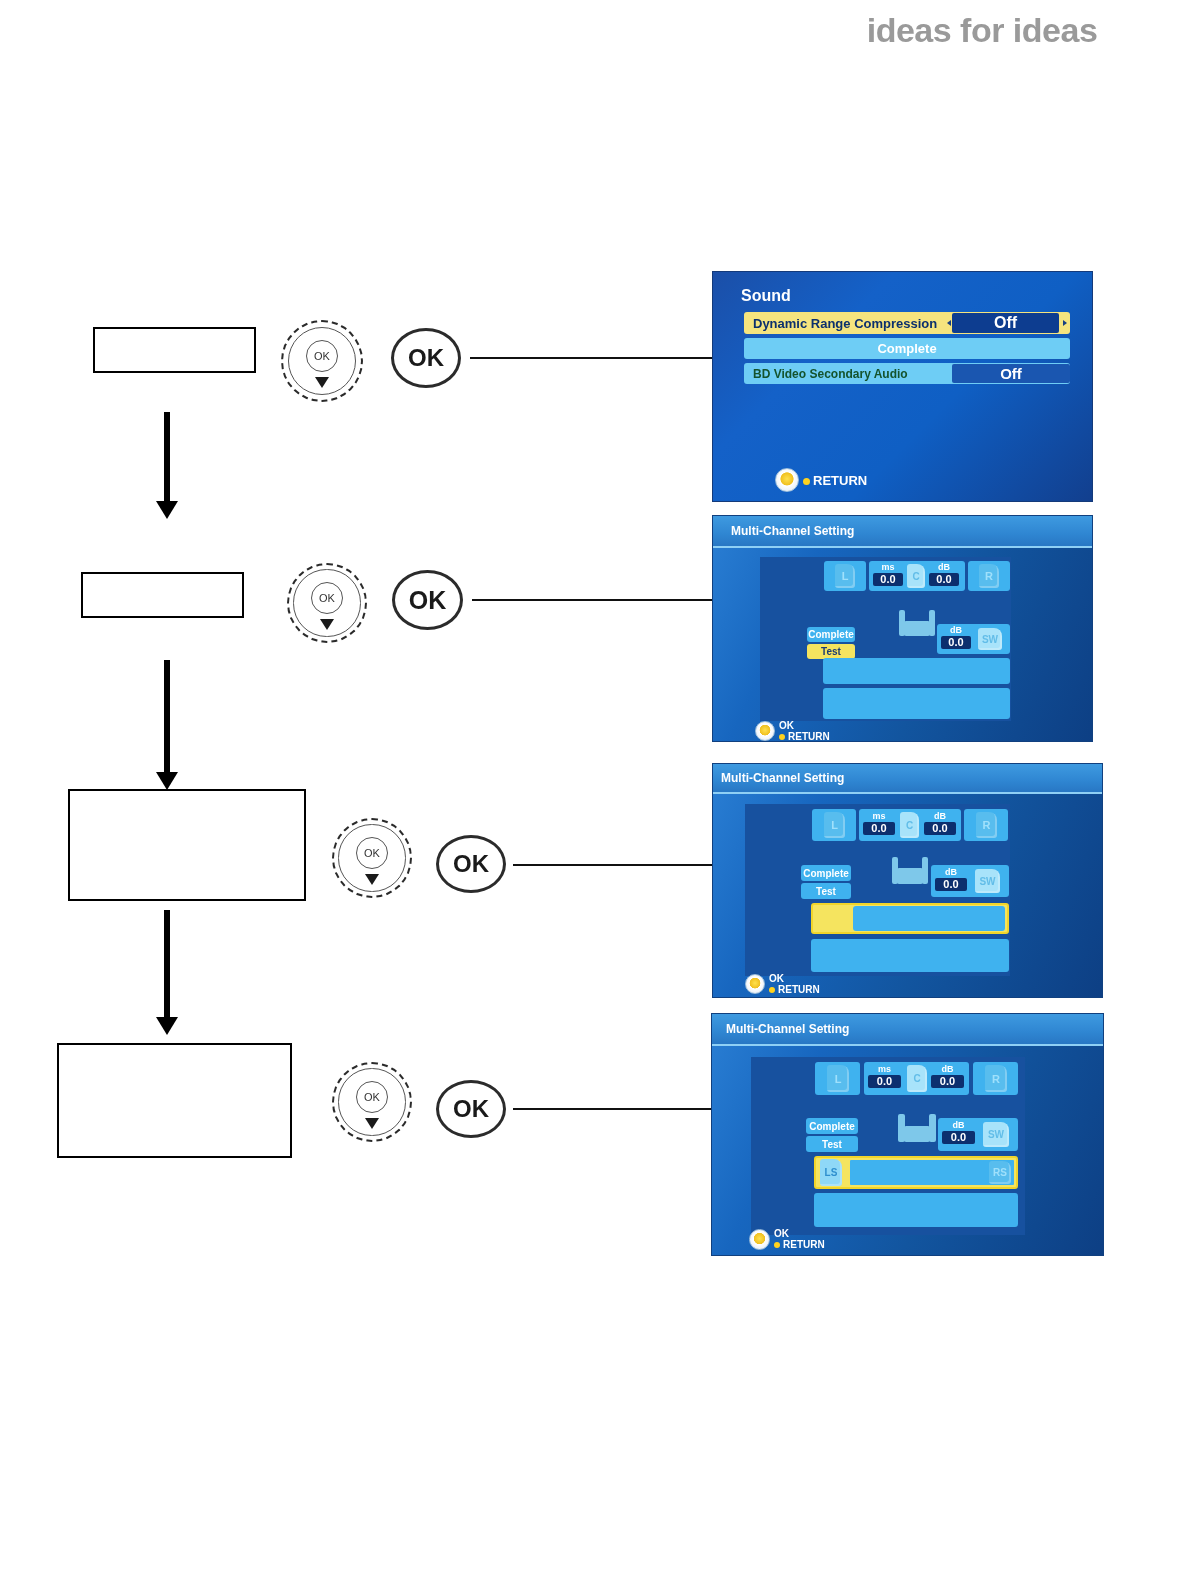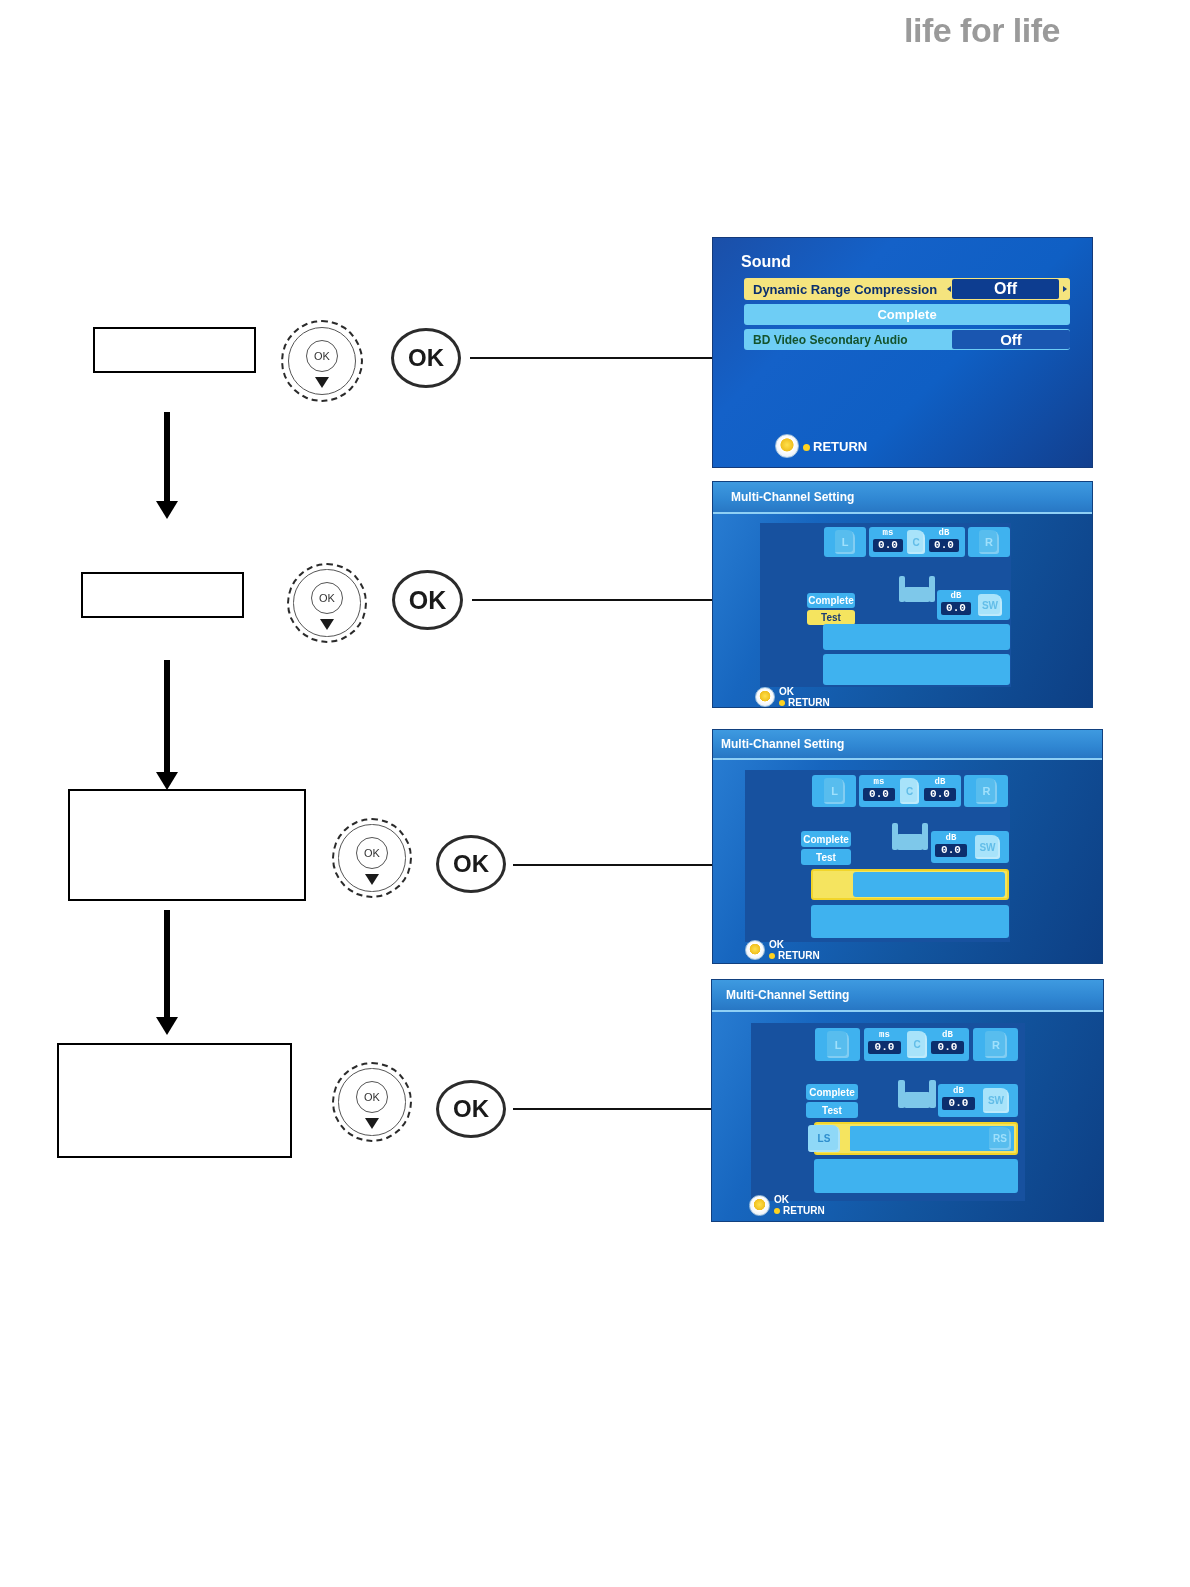--- a/index.html
+++ b/index.html
@@ -60,21 +60,21 @@
     position:absolute;border:3px solid #2b2b2b;border-radius:50%;
     display:flex;align-items:center;justify-content:center;
     background:#fff;box-sizing:border-box;
     font-weight:bold;color:#1a1a1a;font-family:"Liberation Sans", sans-serif;
   }
 
   
   .connector{position:absolute;height:2px;background:#111;}
 
   
-  .tv{position:absolute;overflow:hidden;}
+  .tv{position:absolute;overflow:hidden;margin-top:34px;}
   .tv-sound{
     background:linear-gradient(135deg,#1b4fa8 0%,#1461c8 30%,#0f5fc4 60%,#123f8e 100%);
     border:1px solid #143a7a;box-sizing:border-box;
   }
   .tv-mcs{
     background:linear-gradient(115deg,#2a7fd4 0%,#1766bf 25%,#12559f 60%,#0d3f84 100%);
     border:1px solid #11407f;box-sizing:border-box;
   }
 
   
@@ -132,40 +132,40 @@
   .cell.hl{background:#f5e45f;border:2px solid #f2d52a;}
   .cell.wide-hl{background:#3fb2ef;border:2px solid #f5e45f;box-sizing:border-box;}
   .spk{
     position:absolute;background:#8fd8f7;border-radius:3px 8px 3px 3px;
     display:flex;align-items:center;justify-content:center;
     color:#2f8fce;font-weight:bold;font-family:"Liberation Sans", sans-serif;
     box-shadow:inset -2px -2px 0 rgba(255,255,255,.25);
   }
   .spk.dim{background:#58bdee;color:#9fe0fb;}
   .spk.pale{background:#a8e3fa;color:#62bde8;}
-  .valbox{position:absolute;text-align:center;font-family:Liberation Mono, monospace;}
+  .valbox{position:absolute;text-align:center;font-family:Liberation Sans, sans-serif;}
   .valbox .unit{color:#ffffff;font-weight:bold;line-height:1;}
   .valbox .num{
     background:#0c2f6e;color:#ffffff;font-weight:bold;border-radius:2px;
     line-height:1.15;margin-top:1px;
   }
   .btn-pill{
     position:absolute;border-radius:3px;display:flex;align-items:center;justify-content:center;
     font-weight:bold;font-family:"Liberation Sans", sans-serif;
   }
   .btn-pill.blue{background:#3fb2ef;color:#ffffff;}
   .btn-pill.yellow{background:#f5e45f;color:#1b3c73;}
   .sofa{position:absolute;}
   .sofa .seat{position:absolute;background:#7ec8ea;border-radius:2px;}
 </style>
 </head>
 <body>
 
 <div class="logo-block">
-  <div class="logo-tag">life for life</div>
+  <div class="logo-tag">ideas for ideas</div>
 </div>
 
 <div class="flowbox" style="left:93px;top:327px;width:163px;height:46px;"></div>
 
 <div class="dpad" style="left:281px;top:320px;width:82px;height:82px;">
   <div class="ring-dash"></div>
   <div class="ring-solid"></div>
   <div class="okdot">OK</div>
   <div class="tri-down"></div>
 </div>
@@ -396,21 +396,21 @@
   <div class="btn-pill blue" style="left:94px;top:122px;width:52px;height:16px;font-size:10px;">Test</div>
 
   <div class="cell" style="left:226px;top:104px;width:80px;height:33px;"></div>
   <div class="valbox" style="left:230px;top:107px;width:33px;">
     <div class="unit" style="font-size:9px;">dB</div>
     <div class="num" style="font-size:11px;">0.0</div>
   </div>
   <div class="spk pale" style="left:271px;top:108px;width:26px;height:25px;font-size:10px;">SW</div>
 
   <div class="cell hl" style="left:102px;top:142px;width:204px;height:33px;"></div>
-  <div class="spk" style="left:96px;top:145px;width:32px;height:27px;font-size:10px;">LS</div>
+  <div class="spk" style="left:108px;top:145px;width:22px;height:27px;font-size:10px;">LS</div>
   <div class="cell wide-hl" style="left:136px;top:144px;width:168px;height:29px;"></div>
   <div class="spk dim" style="left:277px;top:147px;width:22px;height:23px;font-size:10px;">RS</div>
 
   <div class="cell" style="left:102px;top:179px;width:204px;height:34px;"></div>
 
   <div class="retbadge" style="left:37px;top:215px;">
     <span class="pad-icon" style="width:19px;height:19px;"></span>
     <span class="ret-text" style="font-size:10px;">
       <span>OK</span><br>
       <span class="ydot" style="width:6px;height:6px;"></span><span>RETURN</span>

